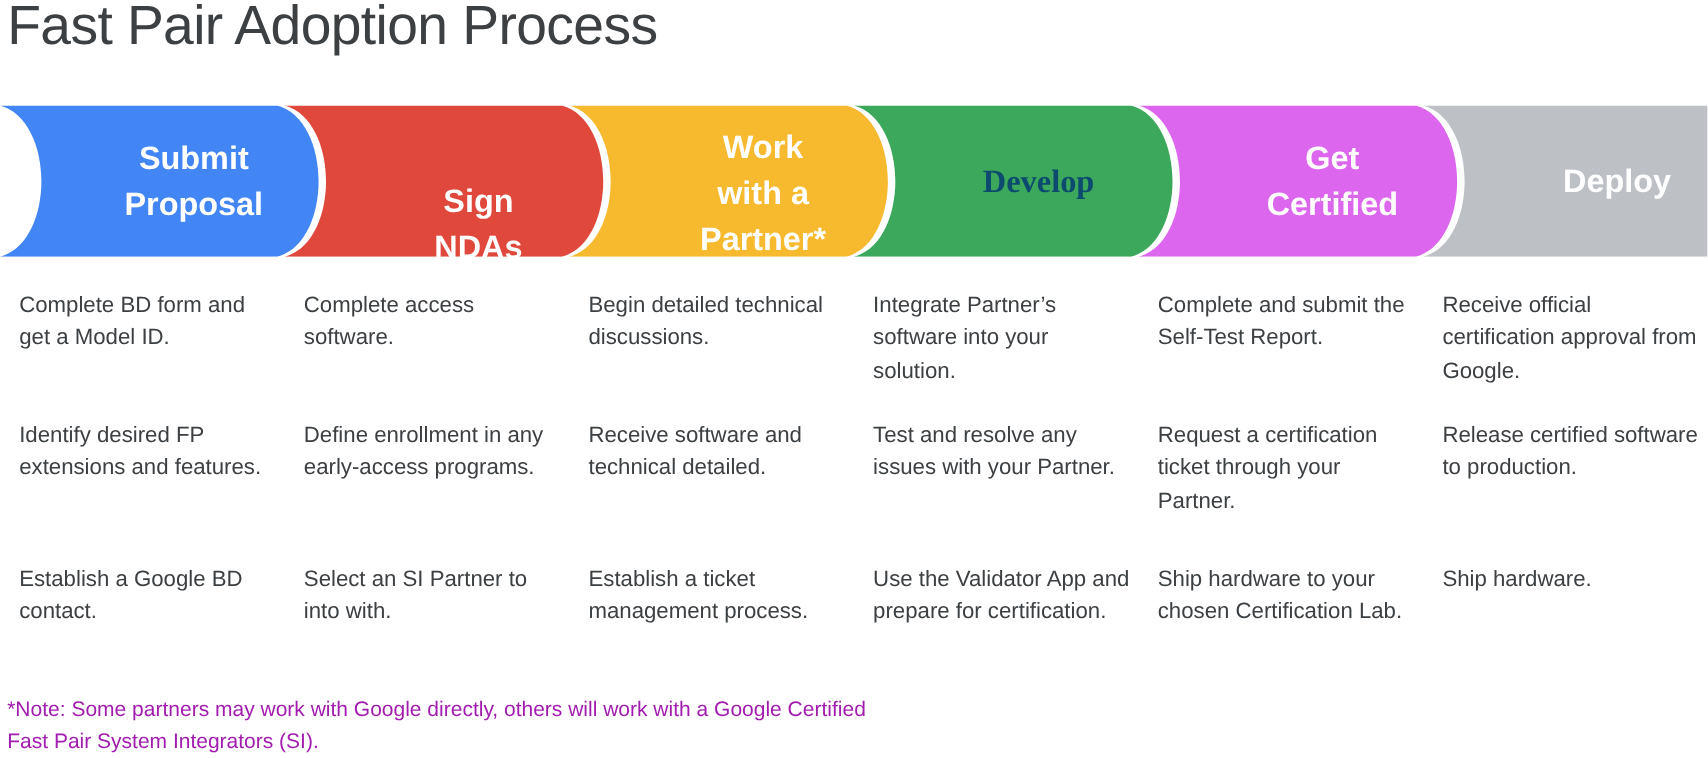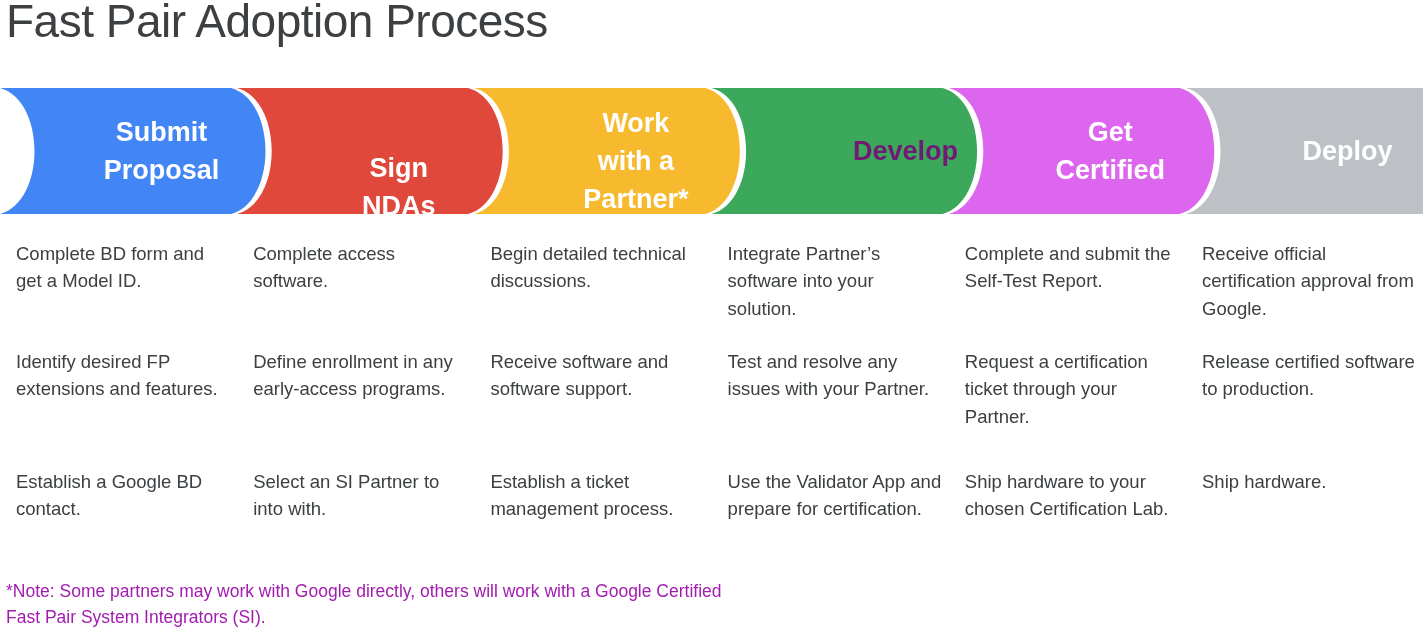--- a/index.html
+++ b/index.html
@@ -91,40 +91,40 @@
       <path d="M 948.8 0 L 1179.8 0 C 1225.8 12.600000000000001 1225.8 113.4 1179.8 126 L 948.8 126 C 994.8 113.4 994.8 12.600000000000001 948.8 0 Z" fill="#DD66EE"></path>
       <path d="M 1186 0 L 1437 0 Q 1463 0 1463 26 L 1463 100 Q 1463 126 1437 126 L 1186 126 C 1232 113.4 1232 12.600000000000001 1186 0 Z" fill="#BDC1C6"></path>
     </svg>
 <div class="step-label" style="left: 46px; width: 231px; color: rgb(255, 255, 255);"><span style="white-space: pre-line;">Submit
 Proposal</span></div>
     <div class="step-label" style="left: 283.2px; width: 231px; color: rgb(255, 255, 255); margin-top: 36px;"><span style="white-space: pre-line;">Sign
 NDAs</span></div>
     <div class="step-label" style="left: 520.4px; width: 231px; color: rgb(255, 255, 255);"><span style="white-space: pre-line; margin-top: 20px;">Work
 with a
 Partner*</span></div>
-    <div class="step-label" style="left: 790px; width: 231px; color: #701a75;"><span style="white-space: pre-line;">Develop</span></div>
+    <div class="step-label" style="left: 750px; width: 231px; color: #0c4a6e; font-family: Liberation Serif, serif;"><span style="white-space: pre-line;">Develop</span></div>
     <div class="step-label" style="left: 994.8px; width: 231px; color: rgb(255, 255, 255);"><span style="white-space: pre-line;">Get
 Certified</span></div>
     <div class="step-label" style="left: 1232px; width: 231px; color: rgb(255, 255, 255);"><span style="white-space: pre-line;">Deploy</span></div>
   </div>
 
 <div id="bullets">
     <div class="col" style="left: 16px;">
       <div class="bullet r0">Complete BD form and get a Model ID.</div>
       <div class="bullet r1">Identify desired FP extensions and features.</div>
       <div class="bullet r2">Establish a Google BD contact.</div>
     </div>
     <div class="col" style="left: 253.2px;">
       <div class="bullet r0">Complete access software.</div>
       <div class="bullet r1">Define enrollment in any early-access programs.</div>
       <div class="bullet r2">Select an SI Partner to into with.</div>
     </div>
     <div class="col" style="left: 490.4px;">
       <div class="bullet r0">Begin detailed technical discussions.</div>
-      <div class="bullet r1">Receive software and software support.</div>
+      <div class="bullet r1">Receive software and technical detailed.</div>
       <div class="bullet r2">Establish a ticket management process.</div>
     </div>
     <div class="col" style="left: 727.6px;">
       <div class="bullet r0">Integrate Partner’s software into your solution.</div>
       <div class="bullet r1">Test and resolve any issues with your Partner.</div>
       <div class="bullet r2">Use the Validator App and prepare for certification.</div>
     </div>
     <div class="col" style="left: 964.8px;">
       <div class="bullet r0">Complete and submit the Self-Test Report.</div>
       <div class="bullet r1">Request a certification ticket through your Partner.</div>

